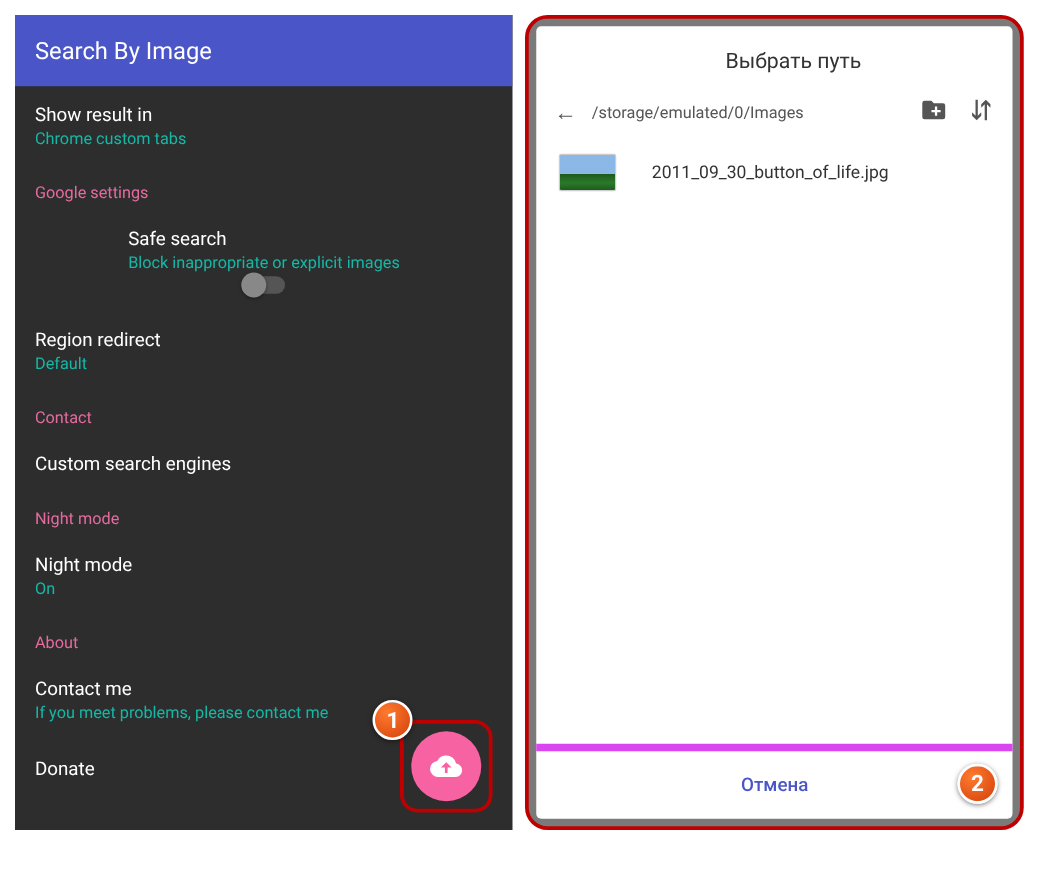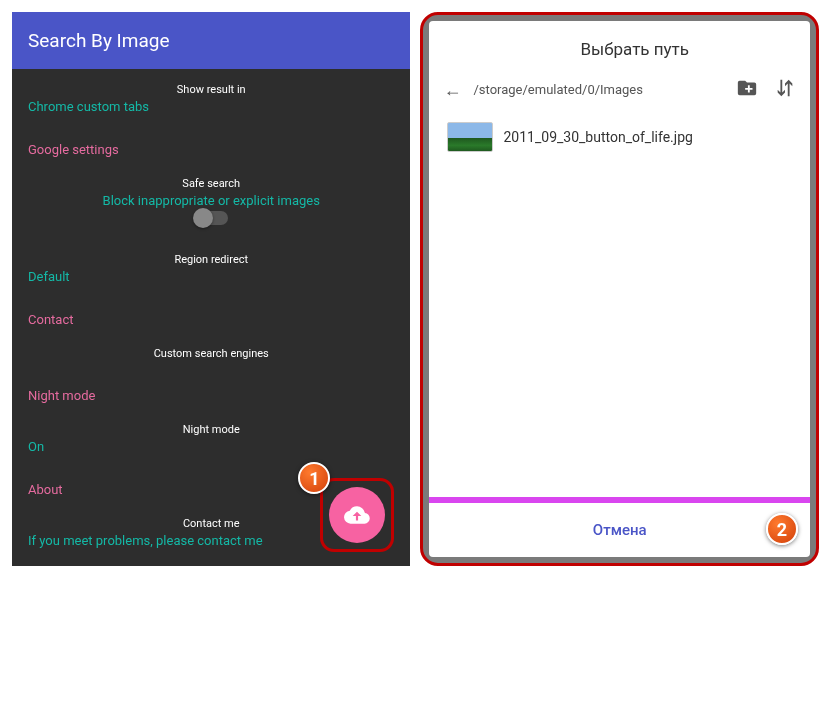--- a/index.html
+++ b/index.html
@@ -8,21 +8,21 @@
       height: 710px;
       background: #fff;
       font-family: Roboto, Arial, sans-serif;
       position: relative;
       display: flex;
       gap: 10px;
       padding: 12px;
     }
     .phone {
       width: 400px;
-      height: 554px;
+      height: 652px;
       position: relative;
       overflow: hidden;
     }
     
     .left-screen {
       background: #2d2d2d;
       color: #e0e0e0;
       display: flex;
       flex-direction: column;
     }
@@ -49,23 +49,22 @@
       align-items: center;
       justify-content: space-between;
     }
     .list-item.with-switch .text-col {
       display: flex;
       flex-direction: column;
       gap: 3px;
       flex: 1;
     }
     .item-title {
-      font-size: 11px;
-      color: #fff;
-      text-align: center;
+      font-size: 15px;
+      color: #fff;
     }
     .item-subtitle {
       font-size: 13px;
       color: #14b8a6;
     }
     .section-header {
       font-size: 13px;
       color: #e56b9f;
       padding: 14px 12px 6px 16px;
     }
@@ -155,21 +154,21 @@
       color: #555;
     }
     .path-row .back { font-size: 18px; cursor: pointer; }
     .path-text { flex: 1; }
     .path-actions { display: flex; gap: 16px; align-items: center; }
     .path-actions svg { width: 22px; height: 22px; }
     .file-list { flex: 1; }
     .file-item {
       display: flex;
       align-items: center;
-      gap: 10px;
+      gap: 28px;
       padding: 12px 18px;
       font-size: 14px;
       color: #333;
     }
     .thumb {
       width: 46px;
       height: 30px;
       border: 1px solid #ccc;
       background: linear-gradient(to bottom, #8cb8e8 0%, #8cb8e8 55%, #1f5a1f 55%, #2a7a2a 80%, #1f5a1f 100%);
       border-radius: 2px;

